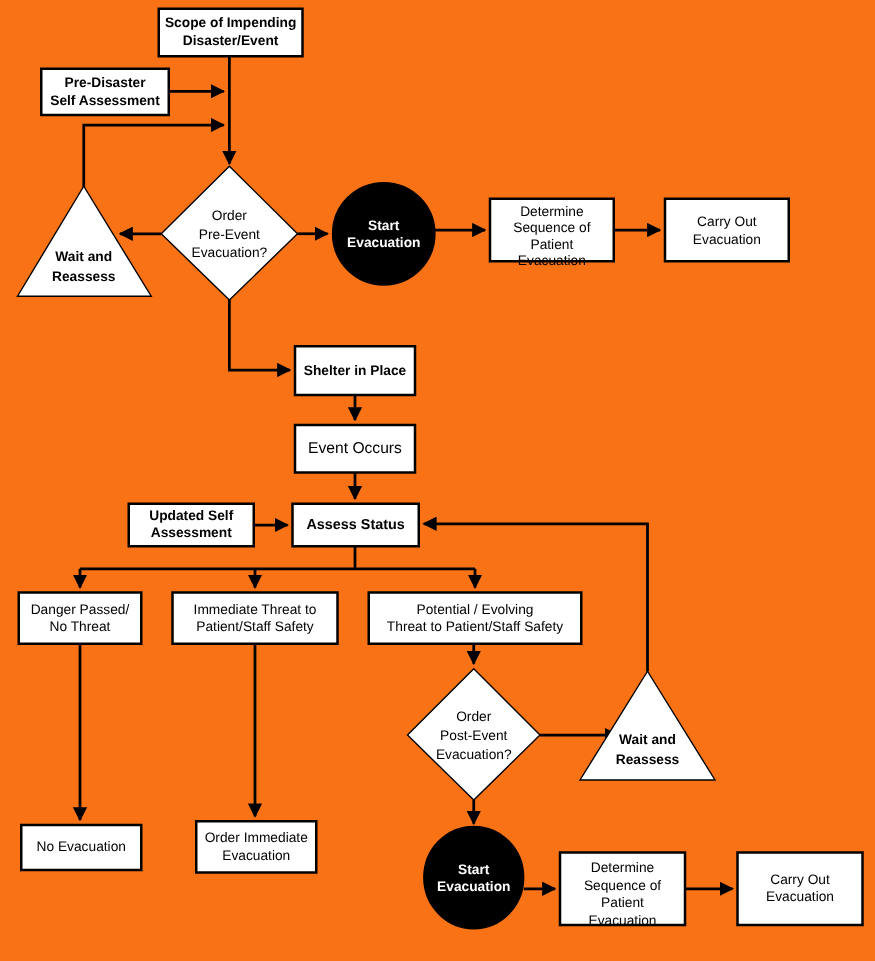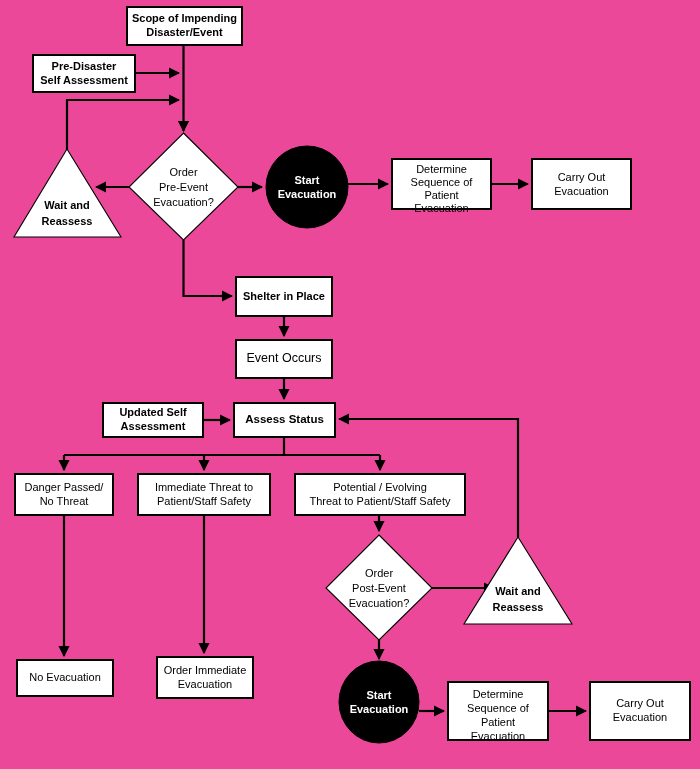--- a/index.html
+++ b/index.html
@@ -4,21 +4,21 @@
 <style>
   html, body {
     margin: 0;
     padding: 0;
     background: #ffffff;
   }
   #chart-root {
     position: relative;
     width: 700px;
     height: 769px;
-    background: #ec4899;
+    background: #f97316;
     font-family: "Liberation Sans", sans-serif;
     overflow: hidden;
   }
   svg#flow {
     display: block;
     width: 700px;
     height: 769px;
   }
   .node-box {
     fill: #ffffff;

